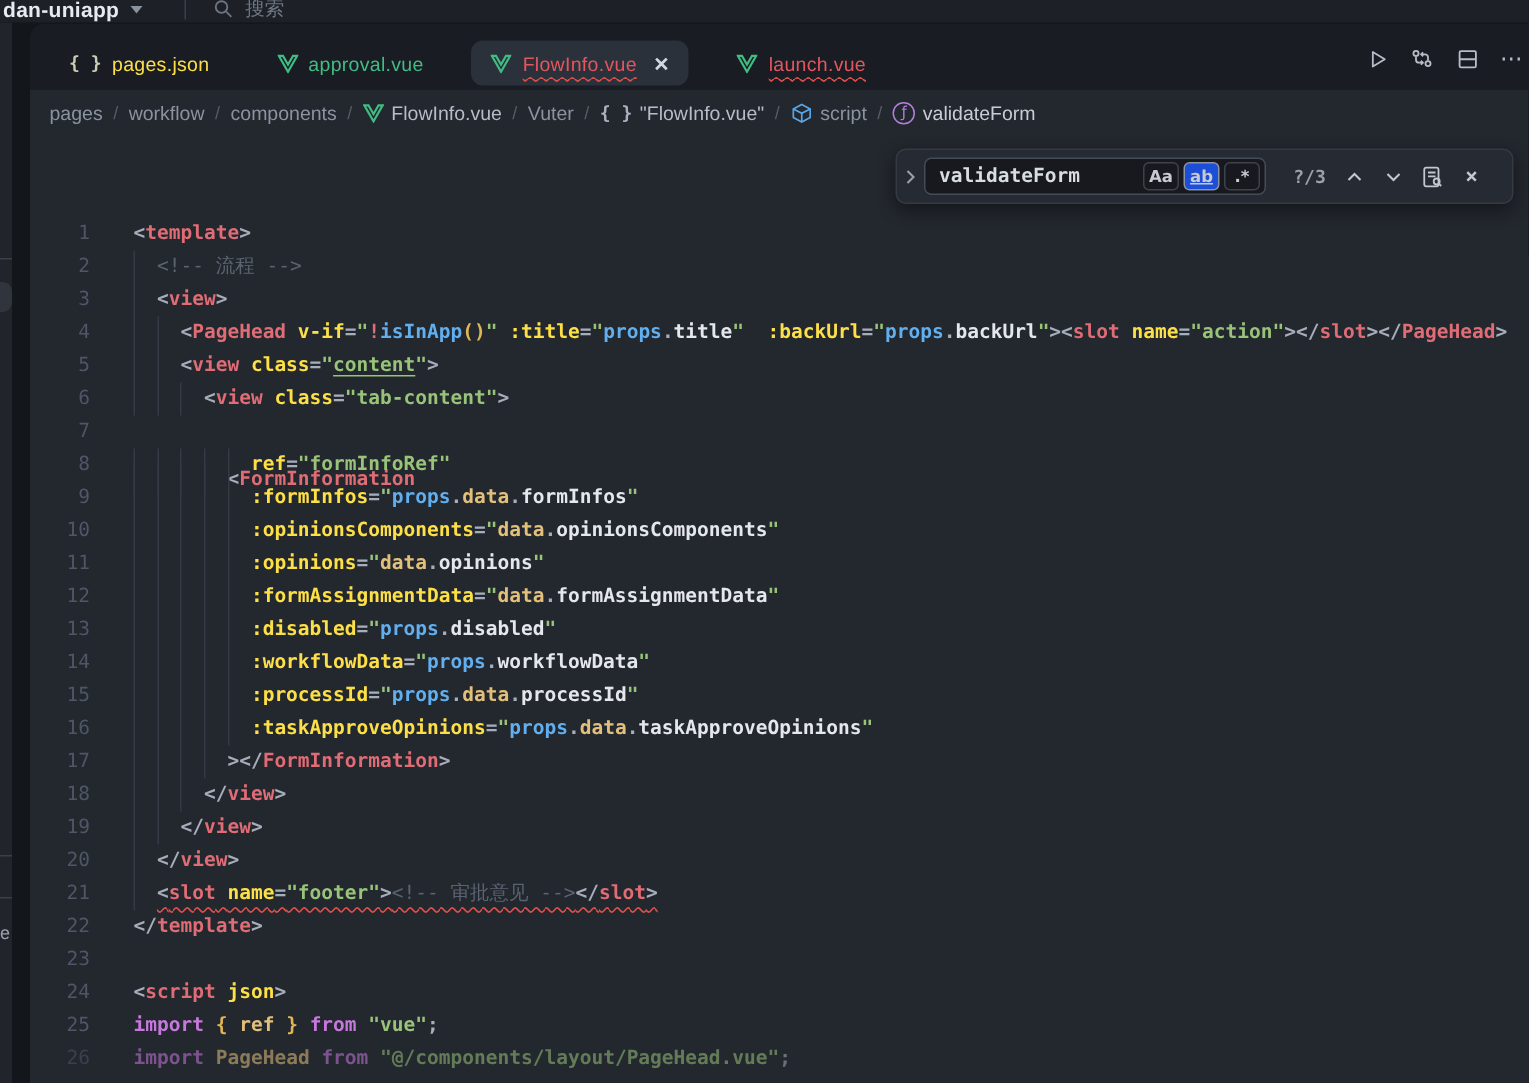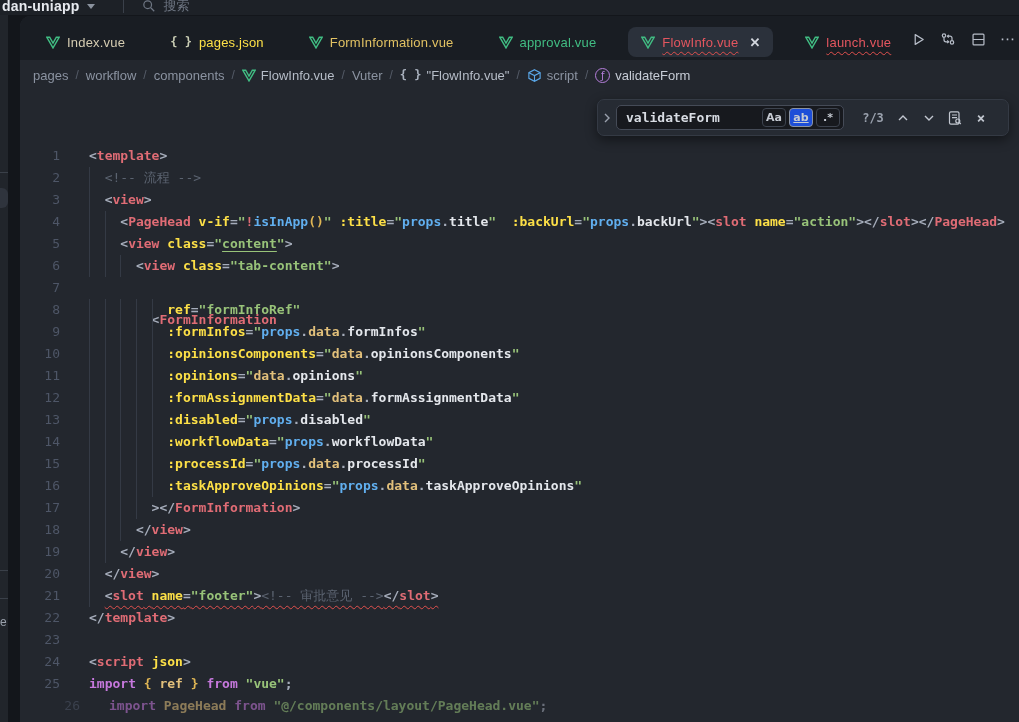--- a/index.html
+++ b/index.html
@@ -50,21 +50,21 @@
   .code-line { display:flex; height:22px; line-height:22px; white-space:pre; }
   .gutter { flex:0 0 40px; text-align:right; color:#4e5667; font-weight:normal; user-select:none; }
   .lcontent { margin-left:29px; position:relative; }
   .guide { position:absolute; top:0; width:1px; height:22px; background:#343a45; }
   .tk-p{color:#a6adbb} .tk-tag{color:#e06c75} .tk-attr{color:#fde047}
   .tk-str{color:#98c379} .tk-strU{color:#98c379; text-decoration:underline; text-underline-offset:3px;}
   .tk-blue{color:#61afef} .tk-yel{color:#e2c07b} .tk-prop{color:#e4e7ec}
   .tk-com{color:#5b6370; font-weight:normal} .tk-kw{color:#c678dd}
   .tk-brk{color:#e0b654} .tk-excl{color:#e06c75}
   .line-squiggle { text-decoration-line:underline; text-decoration-style:wavy; text-decoration-color:#e0504d; text-decoration-thickness:1px; text-underline-offset:5px; }
-  .faded { opacity:.55;padding-left:20px; }
+  .faded { opacity:.55; }
 
   
   .findw { position:absolute; top:9px; left:577px; width:412px; height:37px; background:#262b33; border:1px solid #343a44; border-radius:7px; box-shadow:0 4px 12px rgba(0,0,0,.45); display:flex; align-items:center; z-index:10; }
   .fw-toggle { width:18px; height:100%; display:flex; align-items:center; justify-content:center; color:#9aa1ad; }
   .fw-input { width:228px; height:25px; background:#17191e; border:1px solid #454b57; border-radius:5px; display:flex; align-items:center; padding-left:9px; }
   .fw-query { color:#d8dce3; font-family:"DejaVu Sans Mono",monospace; font-size:13px; flex:1; }
   .fw-opts { display:flex; gap:3px; padding-right:3px; }
   .fw-opt { min-width:24px; height:19px; border:1px solid #3d434e; border-radius:4px; color:#c6cad2; font-size:11px; display:flex; align-items:center; justify-content:center; font-family:"DejaVu Sans",sans-serif; }
   .fw-opt.on { background:#1d4ed8; border-color:#8a93a3; }
   .fw-opt .ab { text-decoration:underline; }
@@ -98,34 +98,22 @@
   <div class="hline" style="top:555px"></div>
   <div class="hline" style="top:583px"></div>
   <div class="frag" style="top:600px">e</div>
 </div>
 
 <div class="egroup">
 
   <div class="tabstrip">
     <div class="tabs">
       <div class="tab">
-        <svg width="14" height="13" viewBox="0 0 16 14">
-            <path d="M1 1h3.2L8 7.6 11.8 1H15L8 13.2 1 1z" fill="none" stroke="#41bd83" stroke-width="1.6"></path>
-          </svg>
-        <span class="tab-label" style="color: rgb(214, 205, 178);">Index.vue</span>
-      </div>
-      <div class="tab">
         <span class="braces-icon">{ }</span>
         <span class="tab-label" style="color: #fde047;">pages.json</span>
-      </div>
-      <div class="tab">
-        <svg width="14" height="13" viewBox="0 0 16 14">
-            <path d="M1 1h3.2L8 7.6 11.8 1H15L8 13.2 1 1z" fill="none" stroke="#41bd83" stroke-width="1.6"></path>
-          </svg>
-        <span class="tab-label" style="color: rgb(226, 194, 99);">FormInformation.vue</span>
       </div>
       <div class="tab">
         <svg width="14" height="13" viewBox="0 0 16 14">
             <path d="M1 1h3.2L8 7.6 11.8 1H15L8 13.2 1 1z" fill="none" stroke="#41bd83" stroke-width="1.6"></path>
           </svg>
         <span class="tab-label" style="color: rgb(65, 189, 131);">approval.vue</span>
       </div>
       <div class="tab active">
         <svg width="14" height="13" viewBox="0 0 16 14">
             <path d="M1 1h3.2L8 7.6 11.8 1H15L8 13.2 1 1z" fill="none" stroke="#41bd83" stroke-width="1.6"></path>

